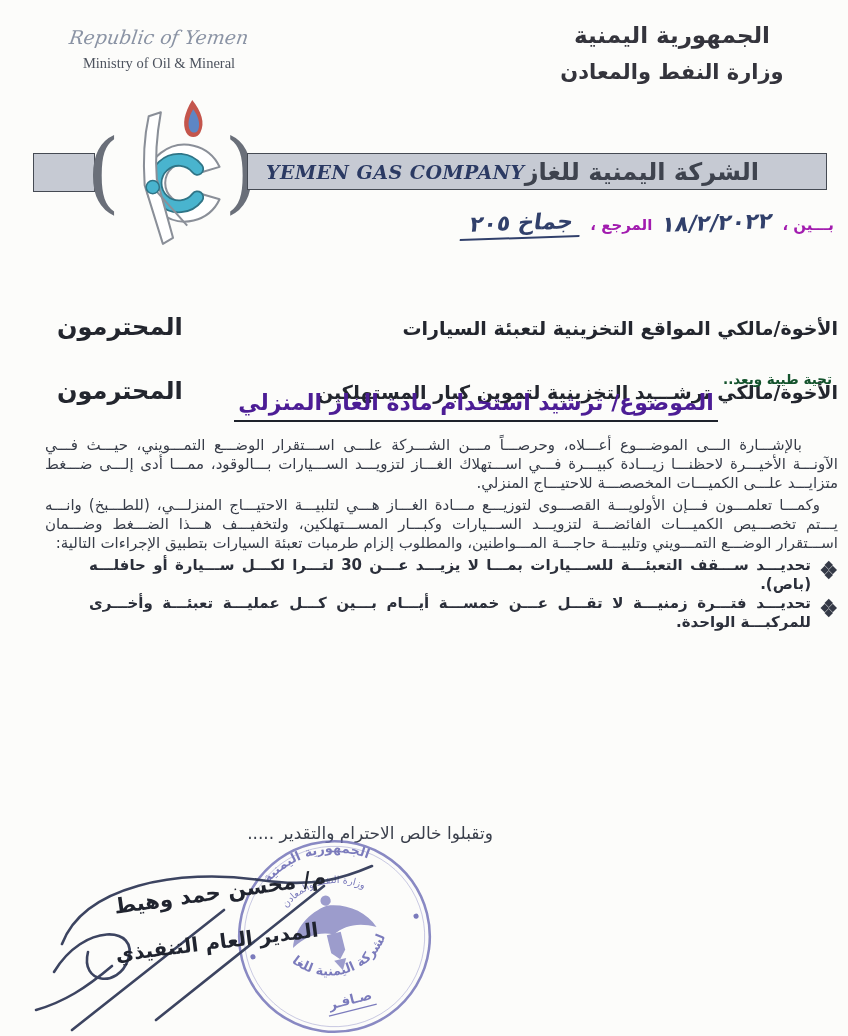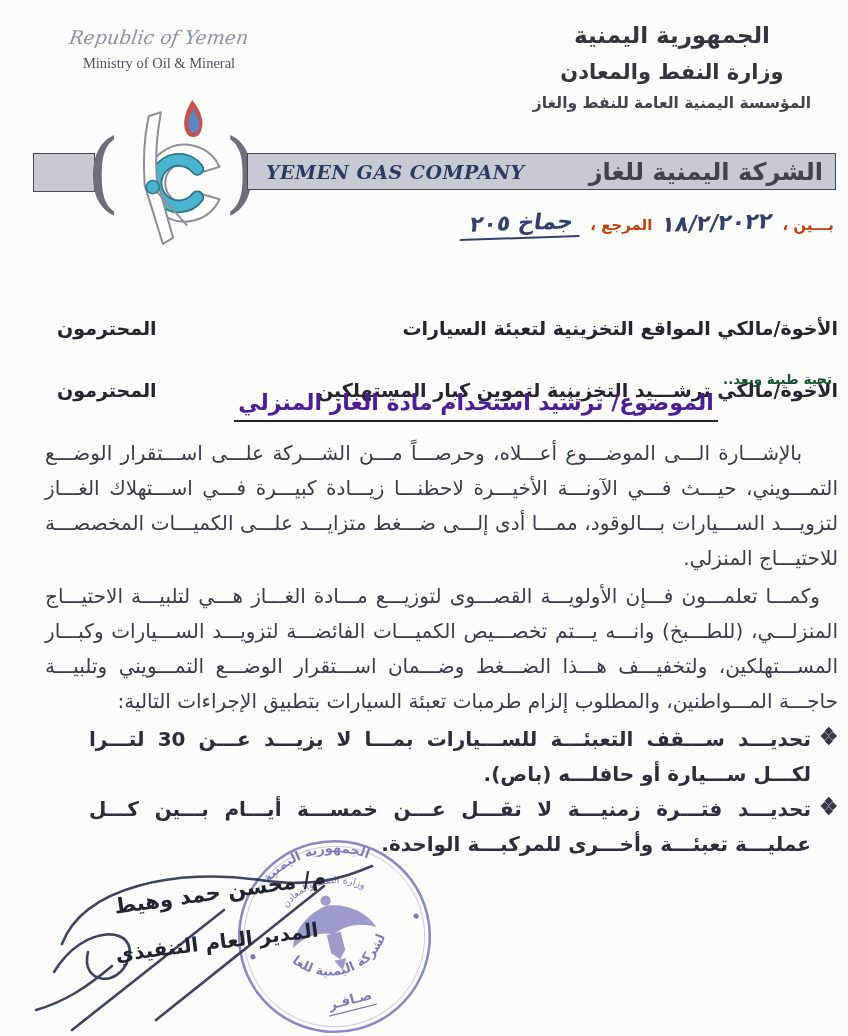--- a/index.html
+++ b/index.html
@@ -14,55 +14,55 @@
                   color:#4d535e;line-height:18px;}
   .hdr-ar{position:absolute;right:16px;top:22px;width:320px;text-align:center;
           direction:rtl;color:#34343c;}
   .hdr-ar .a1{font-size:23px;font-weight:bold;margin-bottom:12px;letter-spacing:1px;}
   .hdr-ar .a2{font-size:21px;font-weight:bold;margin-bottom:10px;}
   .hdr-ar .a3{font-size:15.5px;font-weight:bold;color:#44444c;}
 
   
   .bar-stub{position:absolute;left:33px;top:153px;width:60px;height:37px;
             background:#c6cad3;border:1.6px solid #454a53;}
-  .bar-main{position:absolute;left:247px;top:153px;right:12px;height:37px;
+  .bar-main{position:absolute;left:247px;top:153px;right:21px;height:37px;
             background:#c6cad3;border:1.6px solid #454a53;display:flex;
-            align-items:center;justify-content:space-between;padding:0 12px 0 18px;box-sizing:border-box;}
+            align-items:center;padding:0 12px 0 18px;box-sizing:border-box;}
   .en-name{font-family:"DejaVu Serif",serif;font-style:italic;font-weight:bold;
            font-size:19px;color:#2b3a63;letter-spacing:.5px;}
   .ar-name{direction:rtl;font-size:24px;font-weight:bold;color:#3e434e;}
   .paren{position:absolute;top:130px;font-size:88px;color:#6a6f79;
          font-family:"DejaVu Serif",serif;line-height:84px;font-weight:normal;}
   .paren.l{left:86px;} .paren.r{left:224px;}
   .logo{position:absolute;left:96px;top:94px;width:152px;height:162px;z-index:3;}
 
   
   .date-row{position:absolute;top:210px;right:14px;direction:rtl;display:flex;
             align-items:baseline;gap:10px;}
-  .plabel{font-size:15px;font-weight:bold;color:#c2410c;}
+  .plabel{font-size:15px;font-weight:bold;color:#a21caf;}
   .hand{font-size:22px;color:#31406b;transform:skewX(-10deg) rotate(-2deg);
         display:inline-block;font-weight:bold;}
   .hand.ref{border-bottom:2px solid #31406b;padding:0 8px 2px;}
 
   
   .recips{position:absolute;top:293px;left:45px;right:10px;direction:rtl;}
   .recip{display:flex;justify-content:space-between;align-items:baseline;margin-bottom:16px;}
   .rtext{font-size:19px;font-weight:bold;color:#23262e;margin-top:24px;}
-  .rhon{font-size:19px;font-weight:bold;color:#23262e;margin-left:12px;}
+  .rhon{font-size:24px;font-weight:bold;color:#23262e;margin-left:12px;}
 
   .greet{position:absolute;top:371px;right:16px;direction:rtl;font-size:13.5px;
          font-weight:bold;color:#14532d;}
   .subject{position:absolute;top:390px;left:0;right:0;text-align:center;
            padding-left:104px;direction:rtl;}
   .subject span{font-size:22px;font-weight:bold;color:#4c1d95;
                 border-bottom:2.5px solid #1e222b;padding:0 4px 5px;text-align:right;}
 
   
   .bodytxt{position:absolute;top:436px;left:45px;right:10px;direction:rtl;
-           text-align:justify;font-size:20px;line-height:35px;color:#383d49;}
+           text-align:justify;font-size:15px;line-height:19px;color:#383d49;}
   .bodytxt p{margin:0 0 3px;}
   .p1{text-indent:36px;} .p2{text-indent:18px;}
   .bullet{position:relative;padding-right:27px;font-weight:bold;color:#2b2f3a;margin-left:44px;}
   .bmark{position:absolute;right:3px;top:7px;width:13px;height:13px;}
   .bmark i{position:absolute;width:5.5px;height:5.5px;background:#343946;transform:rotate(45deg);}
   .bmark .n{left:3.75px;top:-1px}.bmark .e{left:8px;top:3.75px}
   .bmark .s{left:3.75px;top:8.5px}.bmark .w{left:-.5px;top:3.75px}
 
   .closing{position:absolute;top:823px;left:0;right:0;text-align:center;
            padding-right:108px;direction:rtl;font-size:17px;color:#3a3f4b;}
@@ -82,21 +82,20 @@
 <div class="page">
 
   <div class="hdr-en">
     <div class="script">Republic of Yemen</div>
     <div class="l2">Ministry of Oil &amp; Mineral</div>
   </div>
 
   <div class="hdr-ar">
     <div class="a1">الجمهورية اليمنية</div>
     <div class="a2">وزارة النفط والمعادن</div>
-    <div class="a3">المؤسسة اليمنية العامة للنفط والغاز</div>
   </div>
 
   <div class="bar-stub"></div>
   <span class="paren l">(</span>
   <span class="paren r">)</span>
   <div class="bar-main">
     <span class="en-name">YEMEN GAS COMPANY</span>
     <span class="ar-name">الشركة اليمنية للغاز</span>
   </div>
 
@@ -151,20 +150,21 @@
       <span class="bmark">
           <i class="n"></i>
           <i class="e"></i>
           <i class="s"></i>
           <i class="w"></i>
         </span>
       <span>تحديـــد فتـــرة زمنيـــة لا تقـــل عـــن خمســـة أيـــام بـــين كـــل عمليـــة تعبئـــة وأخـــرى للمركبـــة الواحدة.</span>
     </div>
   </div>
 
+  <div class="closing">وتقبلوا خالص الاحترام والتقدير .....</div>
 
   <svg class="stamp" viewBox="0 0 200 200">
     <circle cx="100" cy="100" r="93" fill="none" stroke="#6a6ab4" stroke-width="2.5" opacity=".9"></circle>
     <circle cx="100" cy="100" r="88" fill="none" stroke="#6a6ab4" stroke-width=".8" opacity=".45"></circle>
     <defs>
       <path id="arcT" d="M 14 104 A 86 86 0 0 1 186 104"></path>
       <path id="arcM" d="M 38 100 A 63 63 0 0 1 162 100"></path>
       <path id="arcB" d="M 52 112 A 58 58 0 0 0 148 112"></path>
     </defs>
     <text font-size="12.5" fill="#6a6ab4" font-weight="bold" font-family="DejaVu Sans">

